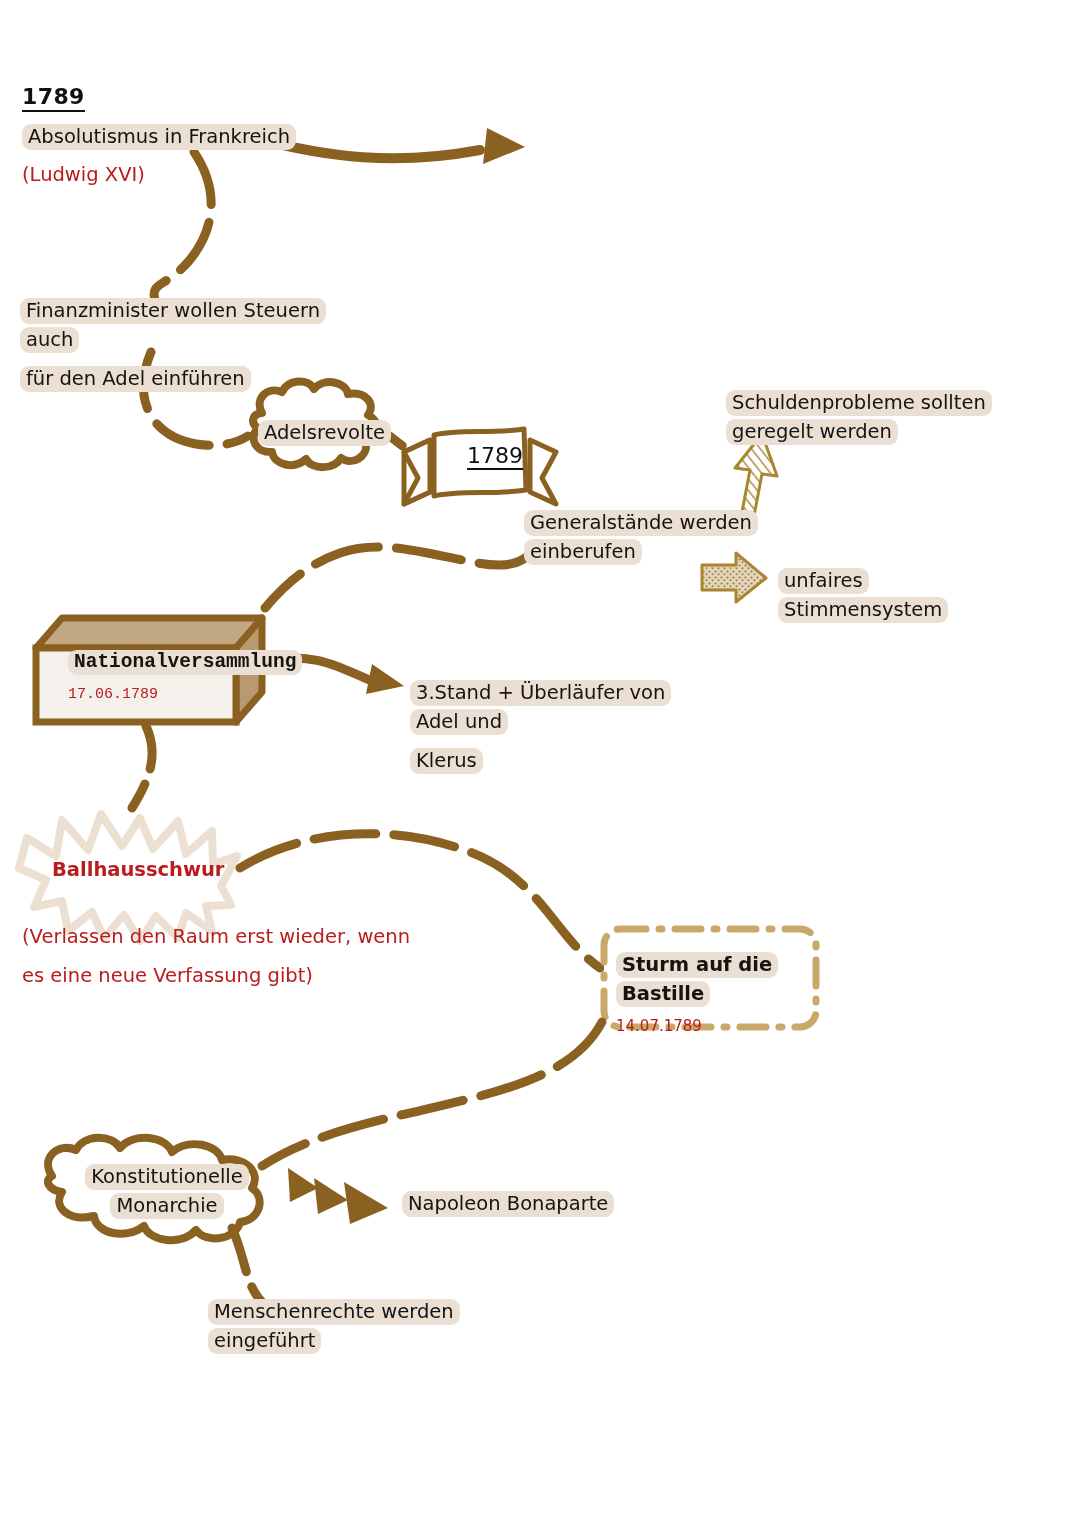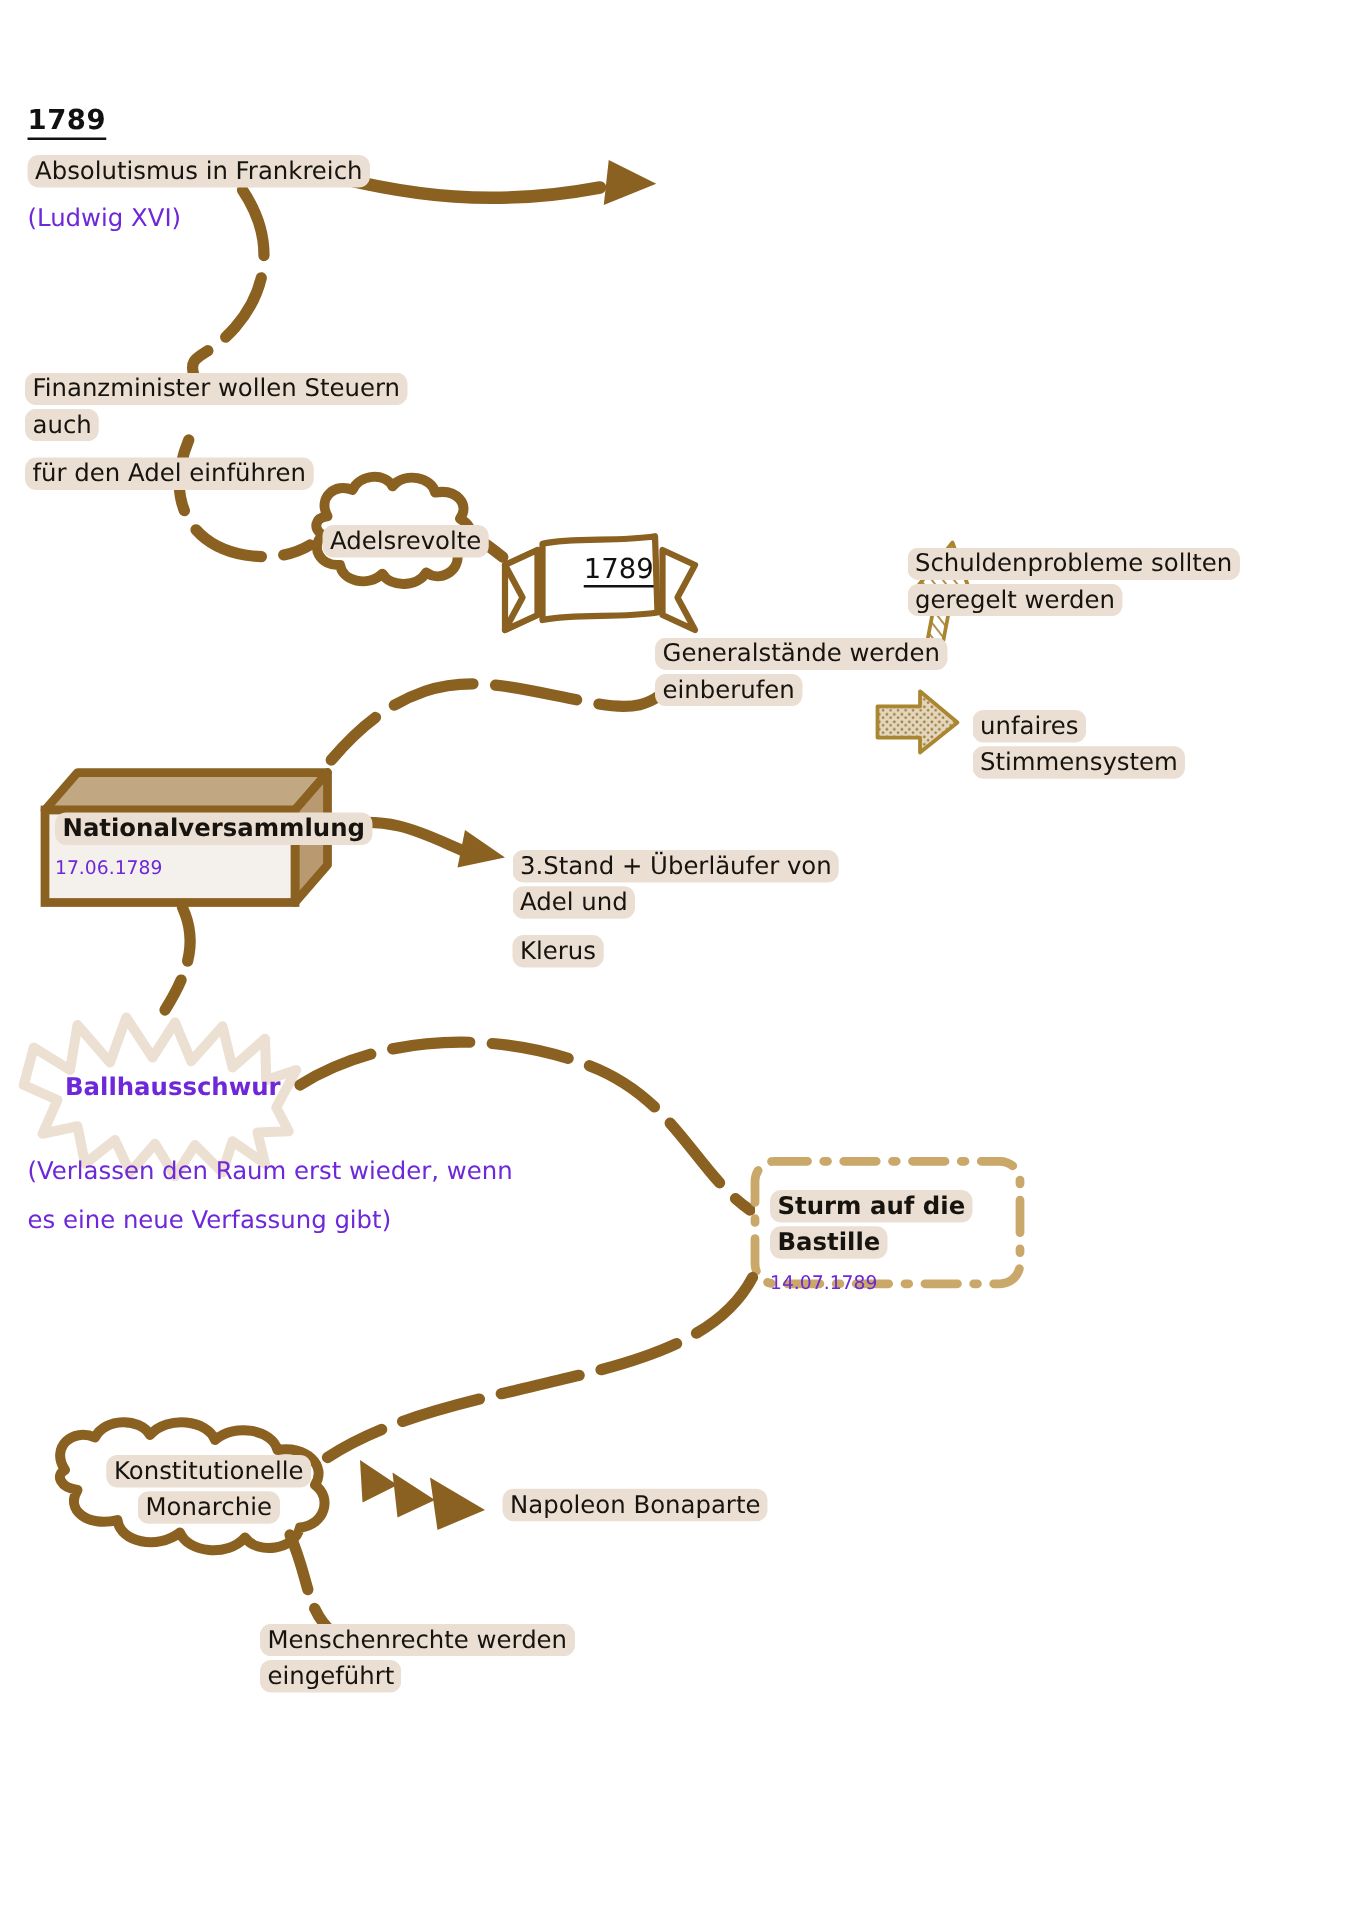--- a/index.html
+++ b/index.html
@@ -13,21 +13,21 @@
   .hl{
     display:inline;
     background:#eadfd2;
     color:#17130f;
     padding:1px 6px 2px 6px;
     border-radius:9px;
     line-height:1.5;
     box-decoration-break:clone;
     -webkit-box-decoration-break:clone;
   }
-  .plain{color:#6d28d9;line-height:1.55;}
+  .plain{color:#b91c1c;line-height:1.55;}
   .t20{font-size:19.5px;}
   .t20b{font-size:19.5px;font-weight:bold;}
   .t21{font-size:15px;}
   .title{
     font-size:22px;font-weight:bold;color:#111;
     border-bottom:2.5px solid #111;display:inline-block;padding-bottom:1px;
     letter-spacing:.4px;
   }
   .ribtxt{
     font-size:22px;color:#111;border-bottom:2px solid #111;
@@ -161,29 +161,29 @@
   </div>
 
   <div class="node" style="left:440px;top:443px;width:110px;text-align:center;">
     <span class="ribtxt">1789</span>
   </div>
 
   <div class="node" style="left:524px;top:508px;width:300px;">
     <span class="t20"><span class="hl">Generalstände werden einberufen</span></span>
   </div>
 
-  <div class="node" style="left:726px;top:436px;width:330px;">
+  <div class="node" style="left:726px;top:388px;width:330px;">
     <span class="t20"><span class="hl">Schuldenprobleme sollten geregelt werden</span></span>
   </div>
 
   <div class="node" style="left:778px;top:566px;width:240px;">
     <span class="t20"><span class="hl">unfaires Stimmensystem</span></span>
   </div>
 
-  <div class="node" style="left:44px;top:648px;width:190px;">
+  <div class="node" style="left:68px;top:648px;width:190px;font-family:Liberation Mono, monospace;">
     <span class="line t20b" style="margin-bottom:6px;"><span class="hl">Nationalversammlung</span></span>
     <span class="line t21"><span class="plain">17.06.1789</span></span>
   </div>
 
   <div class="node" style="left:410px;top:678px;width:300px;">
     <span class="line t20"><span class="hl">3.Stand + Überläufer von Adel und</span></span>
     <span class="line t20" style="margin-top:6px;"><span class="hl">Klerus</span></span>
   </div>
 
   <div class="node" style="left:52px;top:855px;width:200px;">

